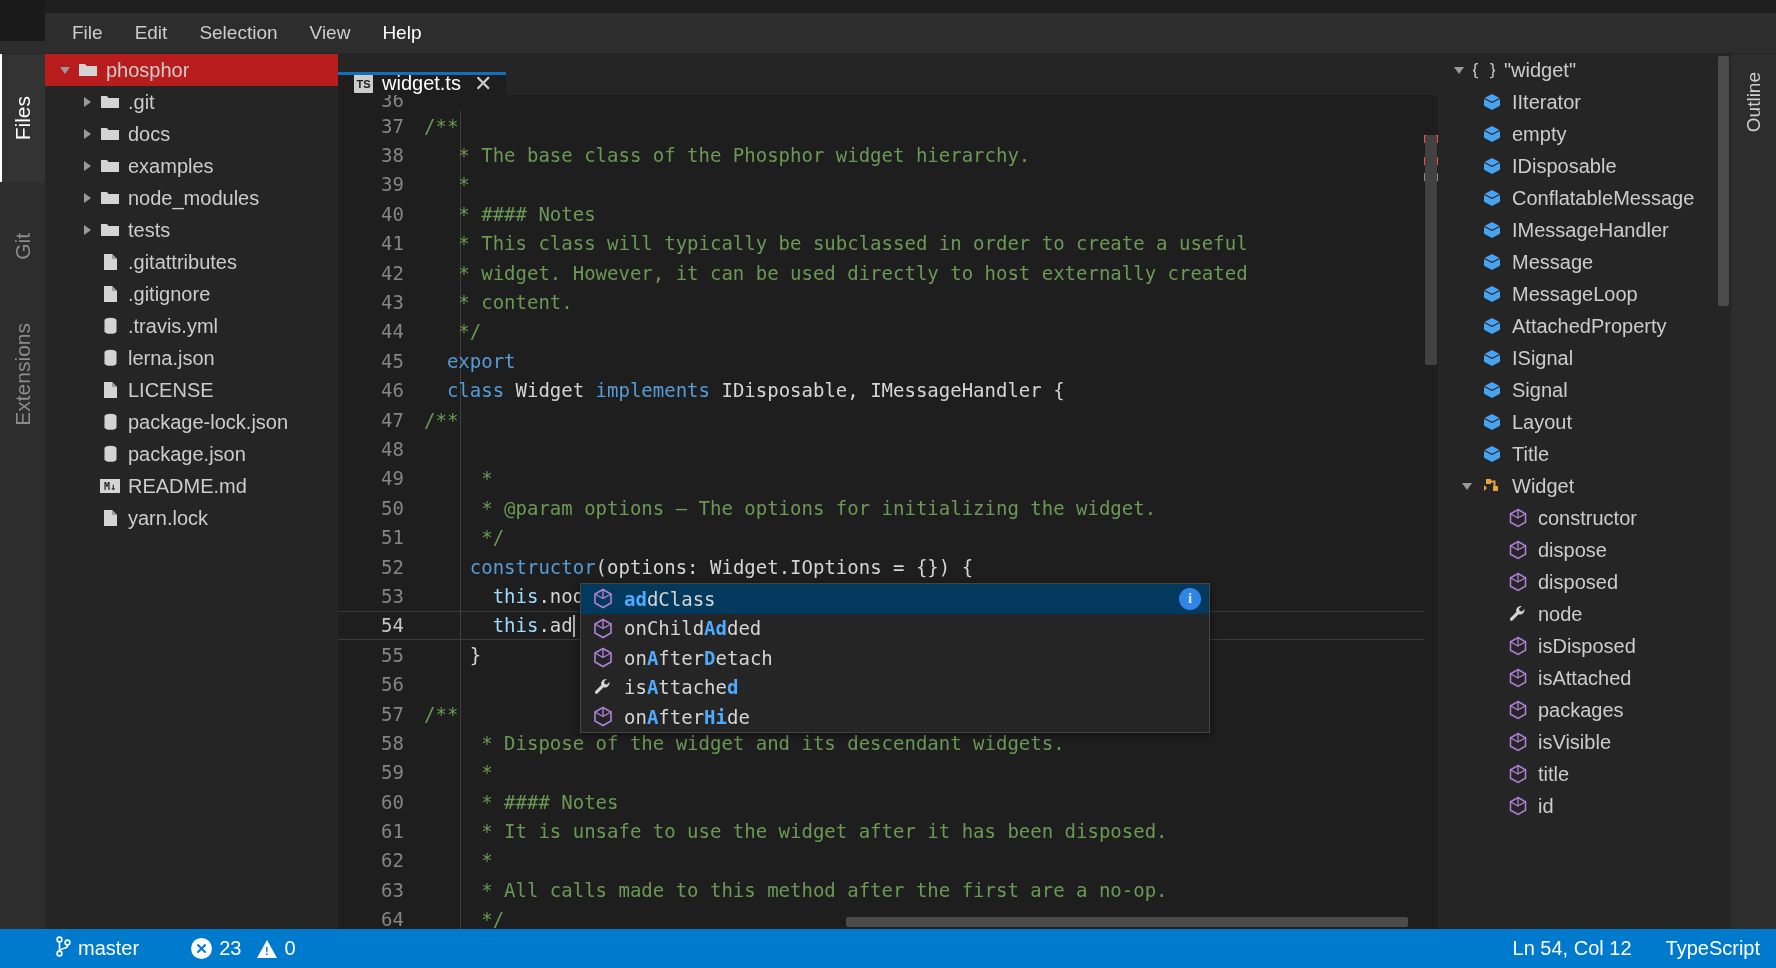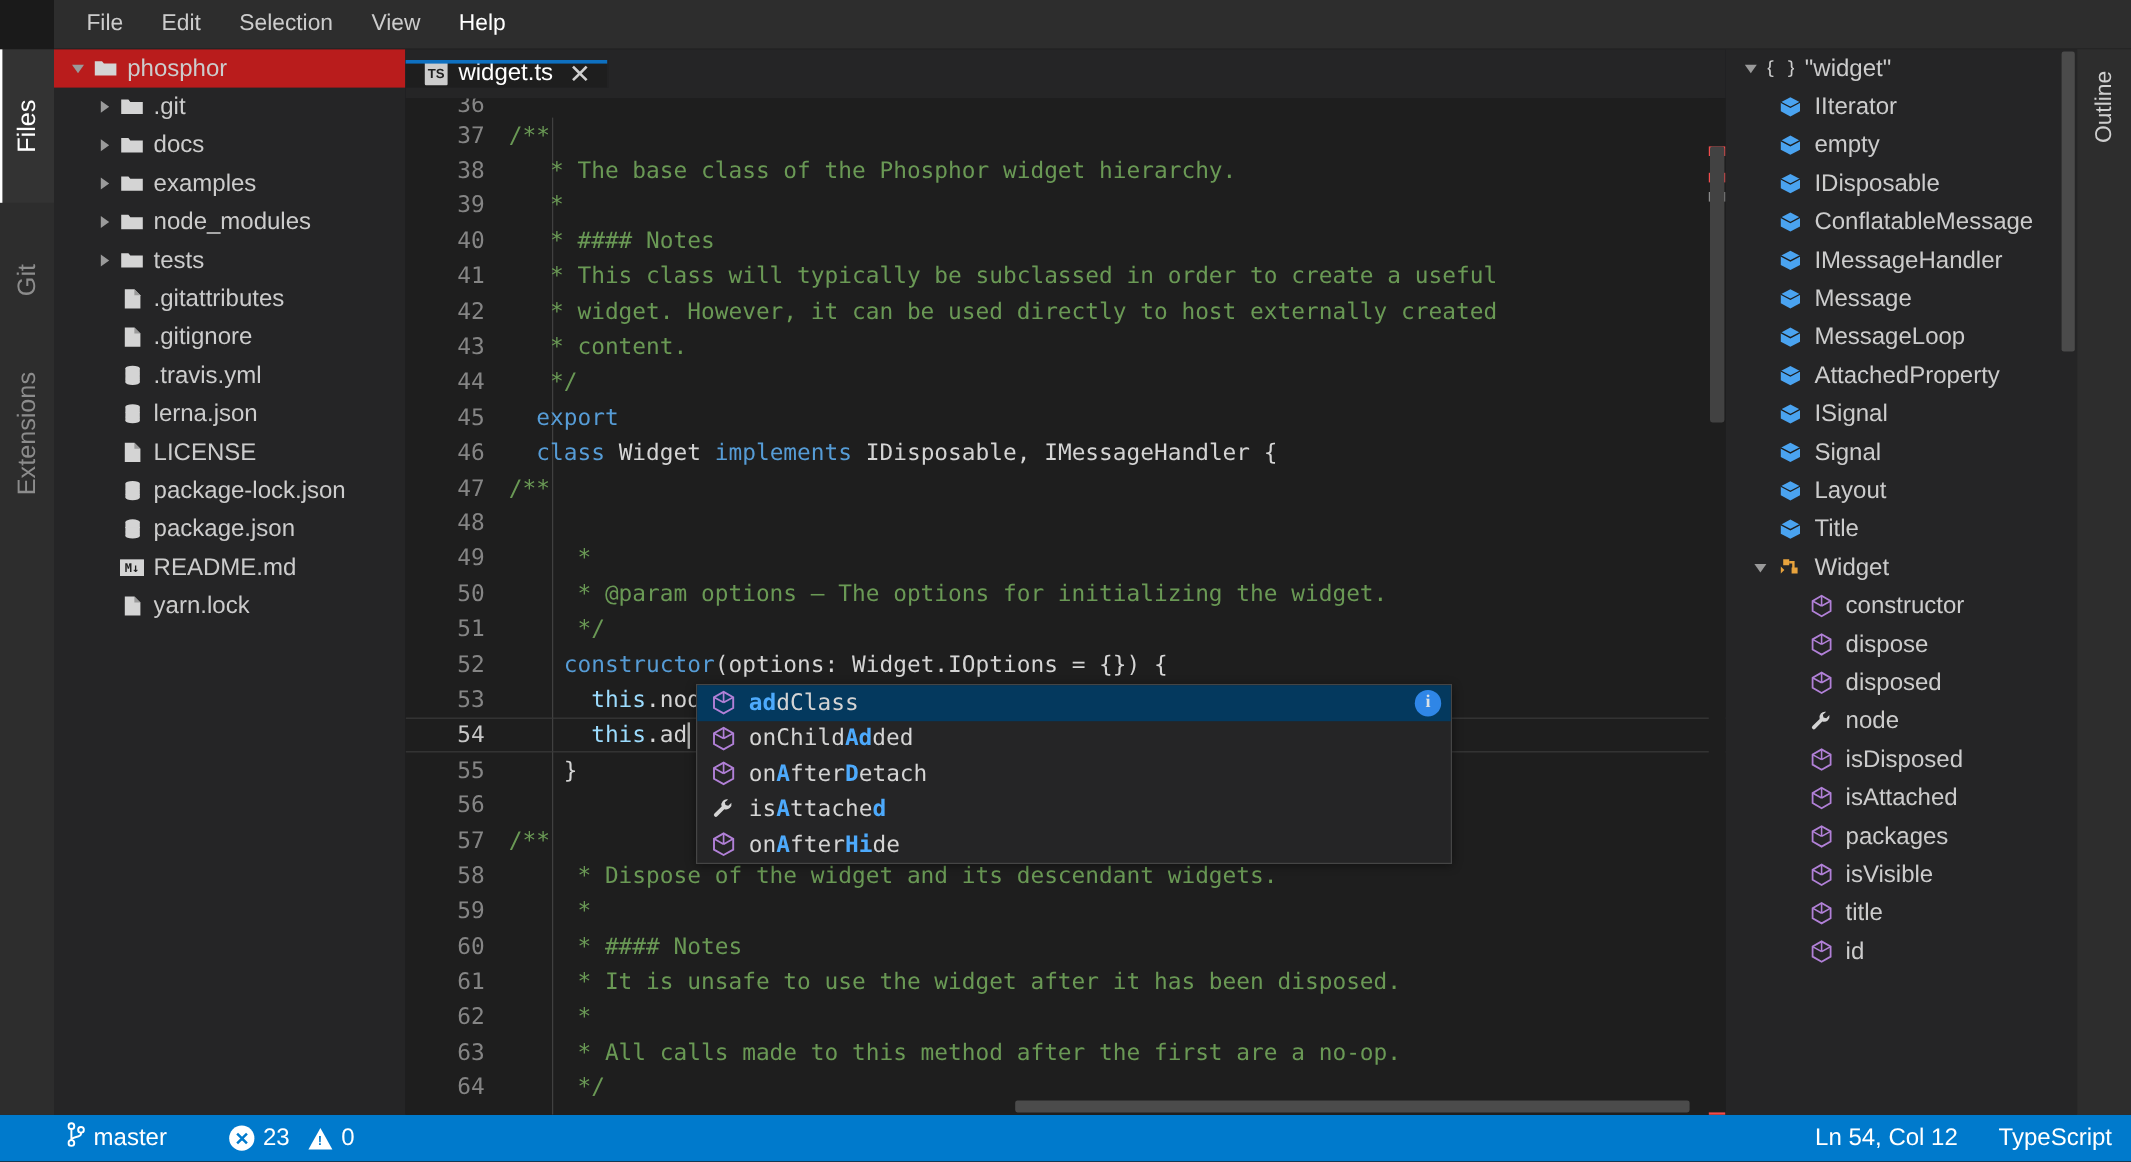--- a/index.html
+++ b/index.html
@@ -10,20 +10,21 @@
     overflow: hidden;
     -webkit-font-smoothing: antialiased;
   }
   .app { position: relative; width: 1776px; height: 968px; display: flex; flex-direction: column; }
 
   
   .menubar {
     height: 41px; background: #2d2d2d; flex: 0 0 41px;
     display: flex; align-items: center; padding-left: 58px;
     border-bottom: 1px solid #252525;
+    margin-top: 13px;
   }
   .menu-item {
     color: #cccccc; font-size: 19px; padding: 4px 14px; margin-right: 4px;
     cursor: default; white-space: nowrap;
   }
   .menu-item.active { color: #ffffff; }
 
   
   .middle { flex: 1 1 auto; display: flex; min-height: 0; position: relative; }
 
@@ -58,21 +59,21 @@
   .tree-row .twisty {
     width: 20px; flex: 0 0 20px; display: flex; align-items: center; justify-content: center;
   }
   .tri-right { width:0;height:0;border-left:7px solid #9a9a9a;border-top:5px solid transparent;border-bottom:5px solid transparent; }
   .tri-down  { width:0;height:0;border-top:7px solid #9a9a9a;border-left:5px solid transparent;border-right:5px solid transparent; }
   .tree-row .ico { width: 26px; flex: 0 0 26px; display:flex; align-items:center; justify-content:center; margin-right: 5px; }
   .lbl { overflow: hidden; text-overflow: ellipsis; }
 
   
   .editor-area { flex: 1 1 auto; display: flex; flex-direction: column; background: #1e1e1e; min-width: 0; position: relative; }
-  .tabbar { height: 41px; flex: 0 0 41px; background: #252526; display: flex; align-items: center; }
+  .tabbar { height: 41px; flex: 0 0 41px; background: #252526; display: flex; align-items: flex-end; }
   .tab {
     display: flex; align-items: center; gap: 9px; padding: 0 14px 0 16px;
     background: #1e1e1e; color: #ffffff; font-size: 20px; position: relative;
     border-right: 1px solid #252526;
   }
   .tab::before { content:""; position:absolute; left:0; right:0; top:0; height:3px; background:#0e70c0; }
   .ts-badge {
     width: 19px; height: 19px; background: #cccccc; color: #1e1e1e;
     font-size: 11px; font-weight: bold; display:flex; align-items:center; justify-content:center;
     font-family: "Liberation Sans", sans-serif; border-radius: 1px;

